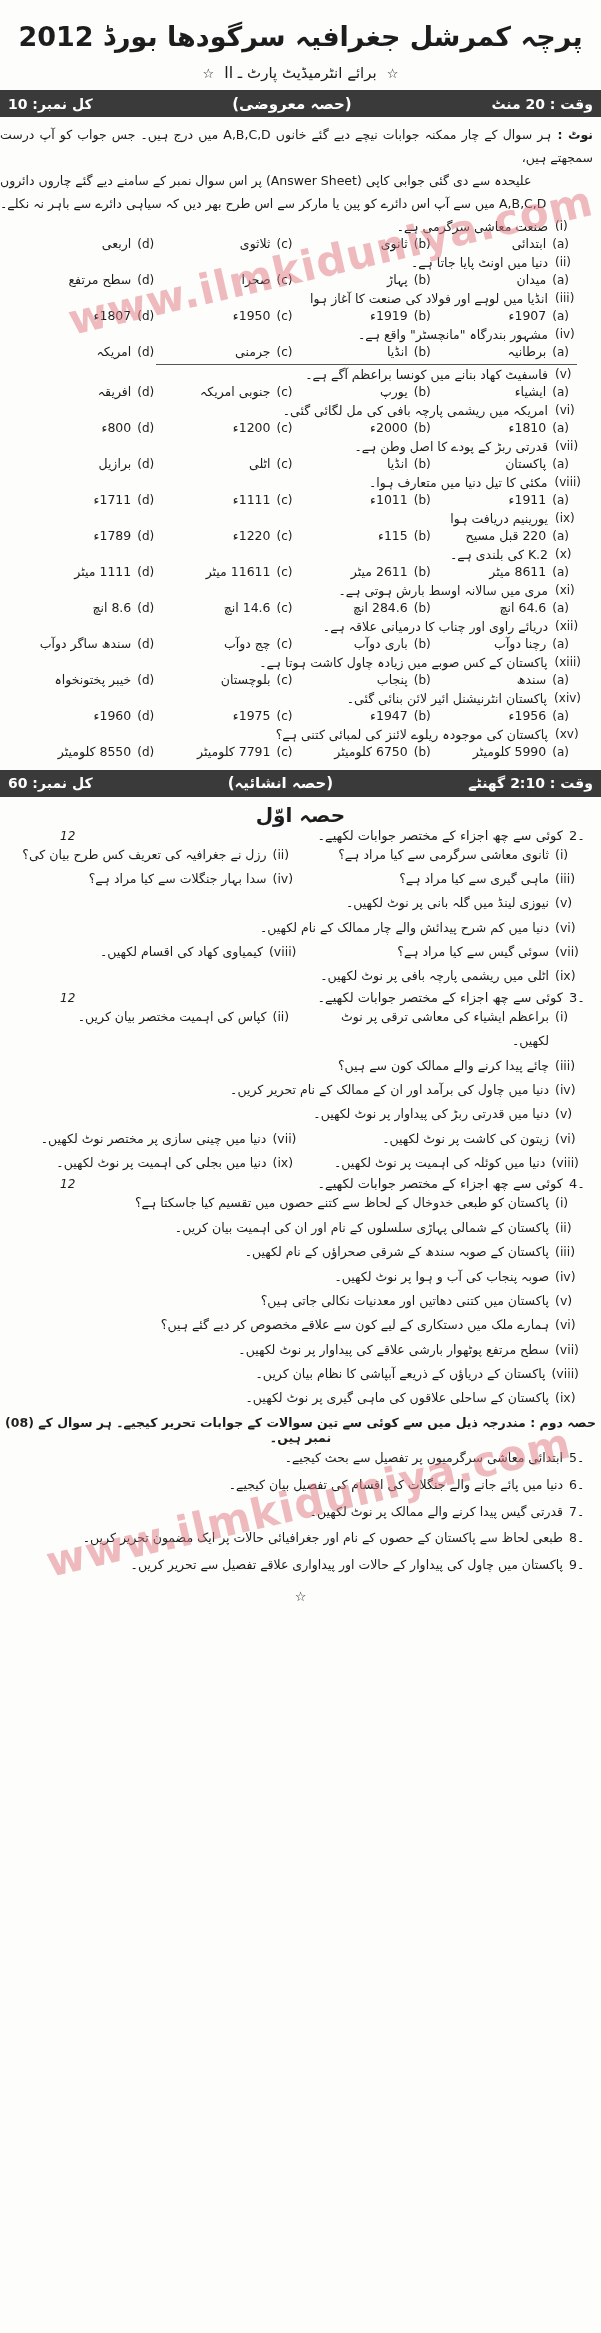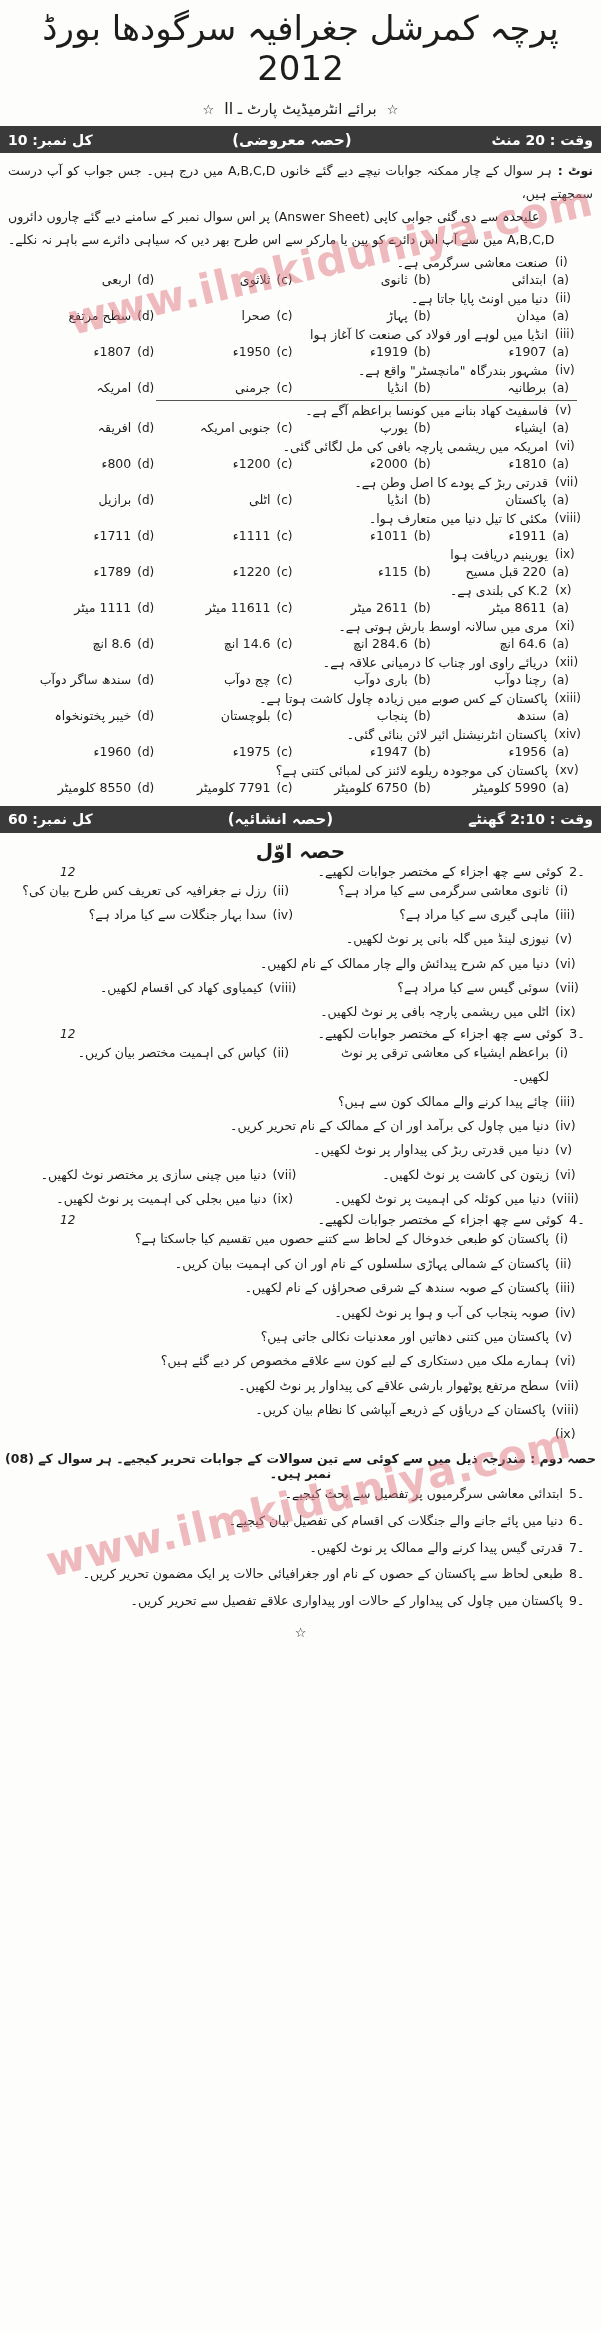--- a/index.html
+++ b/index.html
@@ -37,23 +37,23 @@
     font-family: "DejaVu Sans", "Liberation Sans", sans-serif;
     direction: ltr;
     z-index: 5;
   }
   .wm-1 { top: 236px; left: 62px; font-size: 42px; transform: rotate(-13deg); }
   .wm-2 { top: 1478px; left: 40px; font-size: 42px; transform: rotate(-13deg); }
 
   
   .title-main {
     text-align: center;
-    font-size: 34px;
-    font-weight: normal;
-    padding-top: 8px;
+    font-size: 27px;
+    font-weight: bold;
+    padding-top: 21px;
     letter-spacing: -0.5px;
     direction: rtl;
   }
   .title-sub {
     text-align: center;
     font-size: 15px;
     padding-top: 12px;
     direction: rtl;
   }
   .star { font-size: 13px; padding: 0 10px; }
@@ -73,21 +73,21 @@
     font-weight: bold;
     direction: rtl;
   }
   .bar .mid { font-size: 15px; text-align: right; }
 
   
   .note {
     direction: rtl;
     font-size: 12.5px;
     line-height: 1.85;
-    padding: 6px 8px 0 8px;
+    padding: 6px 8px 0 0;
     text-align: justify;
   }
   .note-label { font-weight: bold; margin-left: 6px; }
 
   
   .mcq-list { padding: 2px 6px 0 6px; direction: rtl; }
   .mcq-item { margin-top: 1px; }
   .mcq-stem {
     display: flex;
     direction: rtl;
@@ -689,20 +689,21 @@
           <div class="q-part w100">
             <span class="pn">(vii)</span>
             <span>سطح مرتفع پوٹھوار بارشی علاقے کی پیداوار پر نوٹ لکھیں۔</span>
           </div>
           <div class="q-part w100">
             <span class="pn">(viii)</span>
             <span>پاکستان کے دریاؤں کے ذریعے آبپاشی کا نظام بیان کریں۔</span>
           </div>
           <div class="q-part w100">
             <span class="pn">(ix)</span>
+            <span>پاکستان کے ساحلی علاقوں کی ماہی گیری پر نوٹ لکھیں۔</span>
           </div>
         </div>
       </div>
     </div>
 
   <div class="sec2-note">
     <span>حصہ دوم :</span>
     <span>مندرجہ ذیل میں سے کوئی سے تین سوالات کے جوابات تحریر کیجیے۔ ہر سوال کے (08) نمبر ہیں۔</span>
   </div>
   <div class="long-list" id="long-list">

